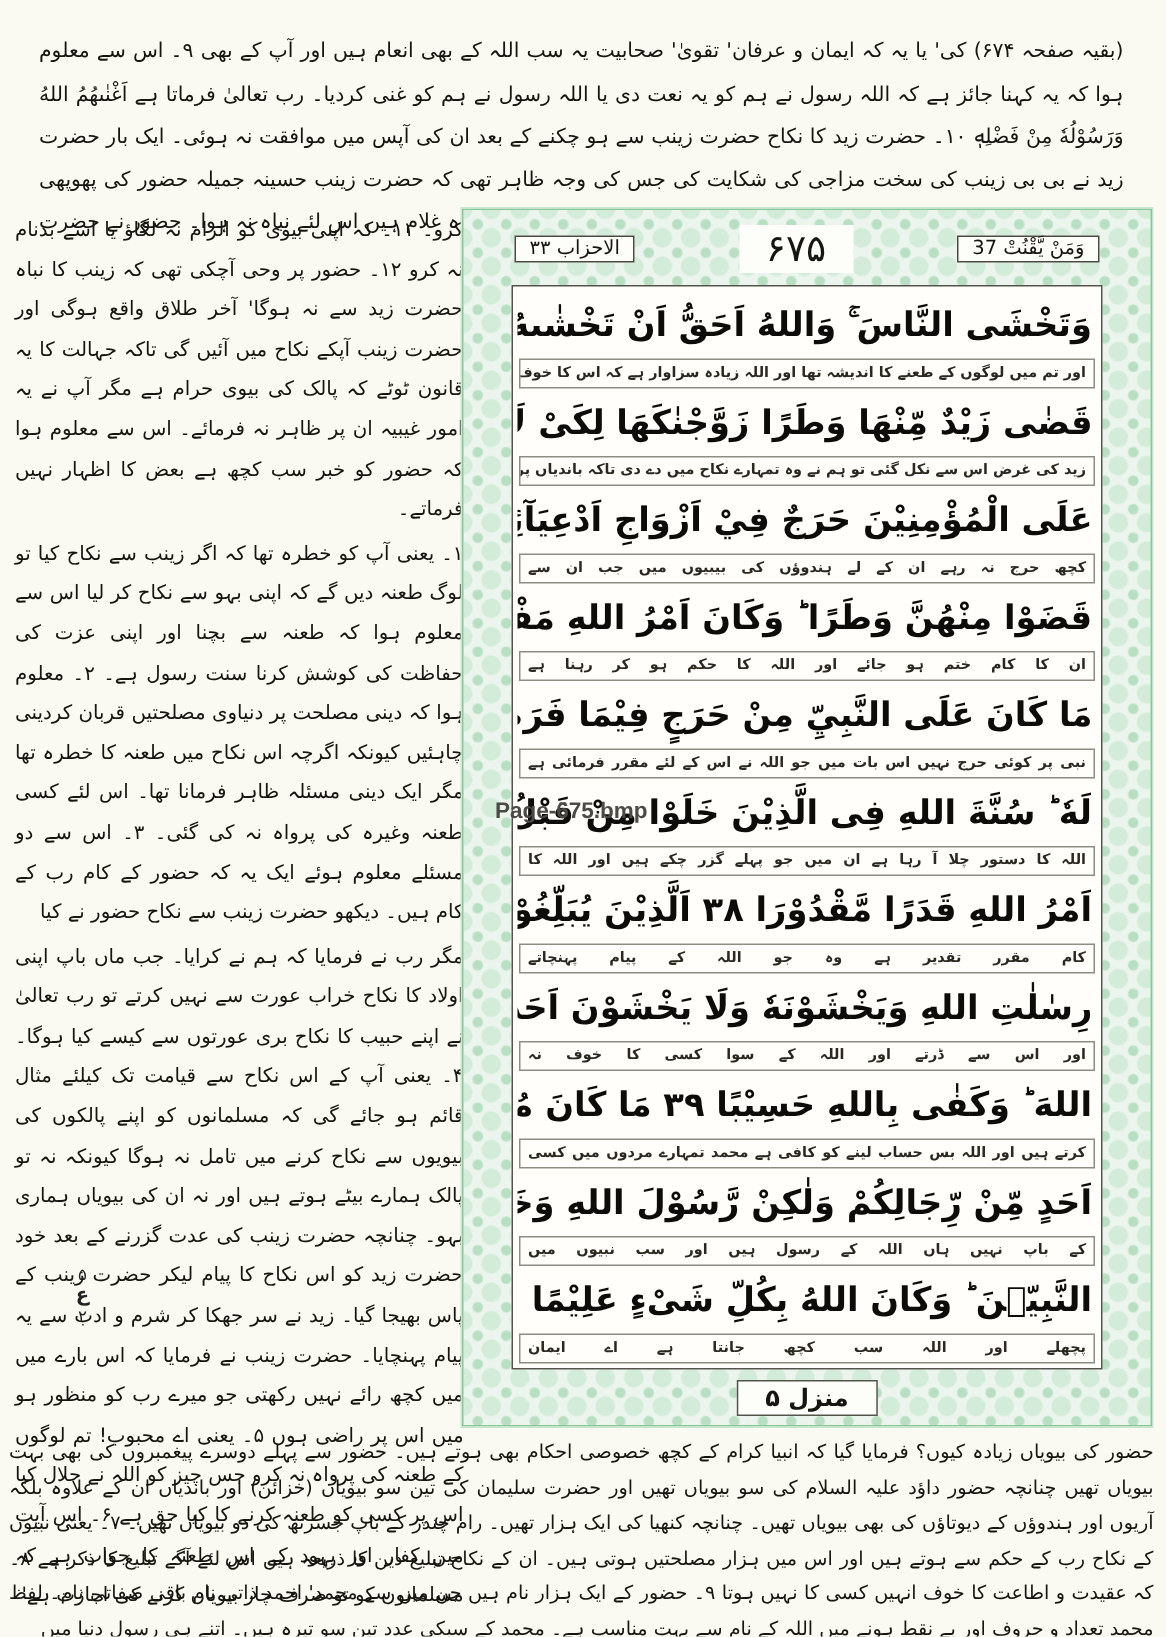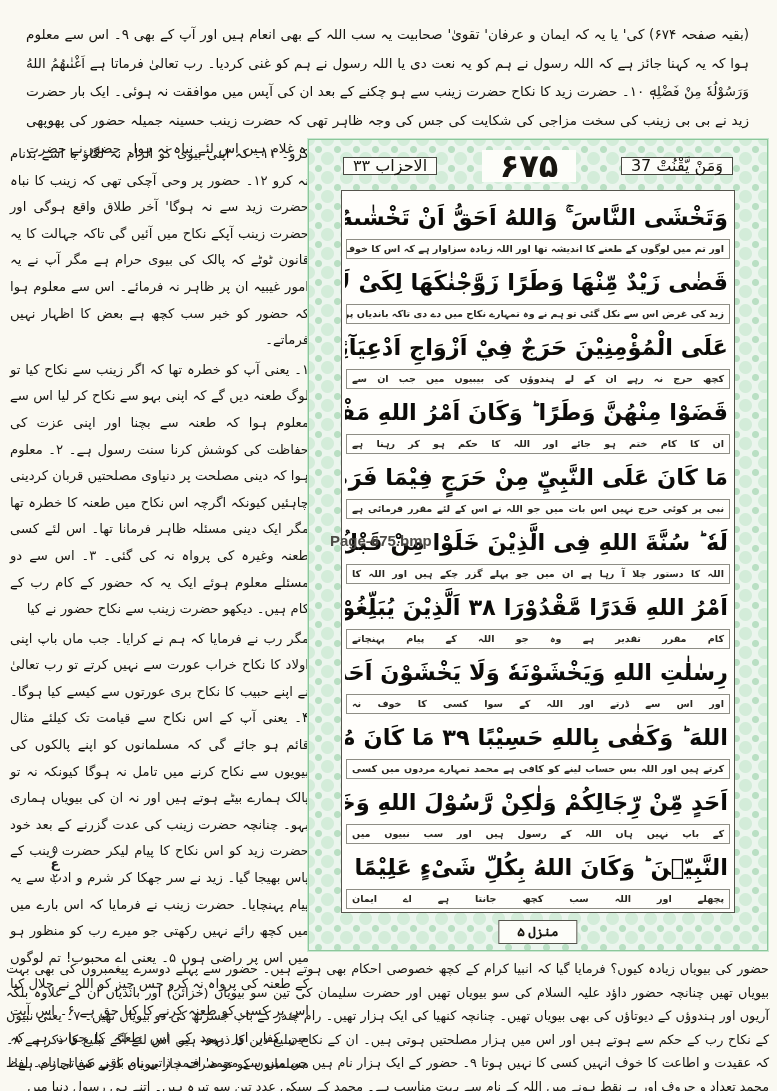--- a/index.html
+++ b/index.html
@@ -45,25 +45,25 @@
       radial-gradient(circle, #d3ecd9 0 6px, rgba(0,0,0,0) 7px) 9px 9px / 19px 19px,
       #ebf5ed;
     padding:5px 32px 36px 32px;
   }
   .box-header{
     height:42px;display:flex;align-items:center;justify-content:space-between;
     direction:rtl;padding:0 2px;margin-bottom:3px;
   }
   .label-box{
     background:#fdfdf9;border:1px solid #4a4a43;
-    font-size:16px;line-height:16px;padding:0 9px;white-space:nowrap;
+    font-size:13px;line-height:16px;padding:0 9px;white-space:nowrap;
   }
   .page-number{
     background:#fdfdf9;padding:0 18px;
-    font-size:32px;font-weight:bold;line-height:32px;
+    font-size:25px;font-weight:normal;line-height:32px;
   }
   .verses-area{
     background:#fffefb;border:1px solid #55544c;
     padding:3px 3px;direction:rtl;
   }
   .arabic-line{
     height:45px;line-height:47px;overflow:hidden;
     font-size:22.5px;font-weight:bold;color:#0d0c09;
     text-align:justify;text-align-last:justify;
     padding:0 3px;white-space:nowrap;
@@ -71,21 +71,21 @@
   .interlinear{
     height:20px;line-height:18px;box-sizing:border-box;
     margin:0 1px;border:1px solid #8e8d84;background:#fffefb;
     font-size:9.6px;color:#2a2820;
     text-align:justify;text-align-last:justify;
     padding:0 5px;overflow:hidden;white-space:nowrap;font-weight:bold;
   }
   .manzil-box{
     position:absolute;left:50%;bottom:6px;transform:translateX(-50%);
     background:#fdfdf9;border:1px solid #55544c;
-    font-size:13px;font-weight:bold;line-height:20px;padding:1px 18px;white-space:nowrap;font-family:Liberation Serif, serif;
+    font-size:16px;font-weight:bold;line-height:20px;padding:1px 18px;white-space:nowrap;
   }
 
   
   .bottom-commentary{
     position:absolute;top:957px;right:8px;left:6px;
     font-size:12.8px;line-height:23.6px;
     text-align:justify;text-align-last:right;
   }
 
   

